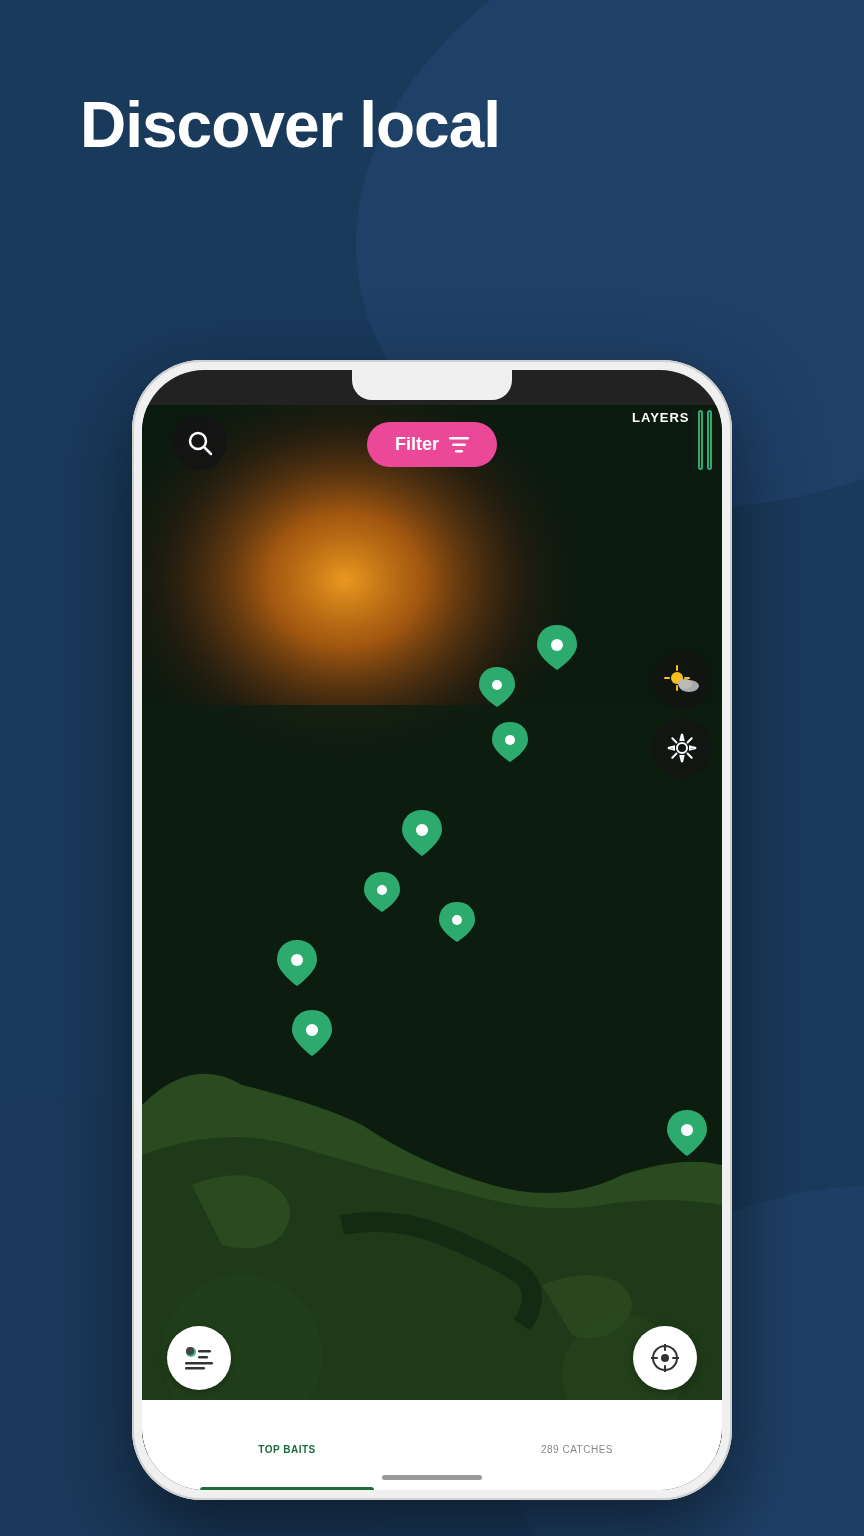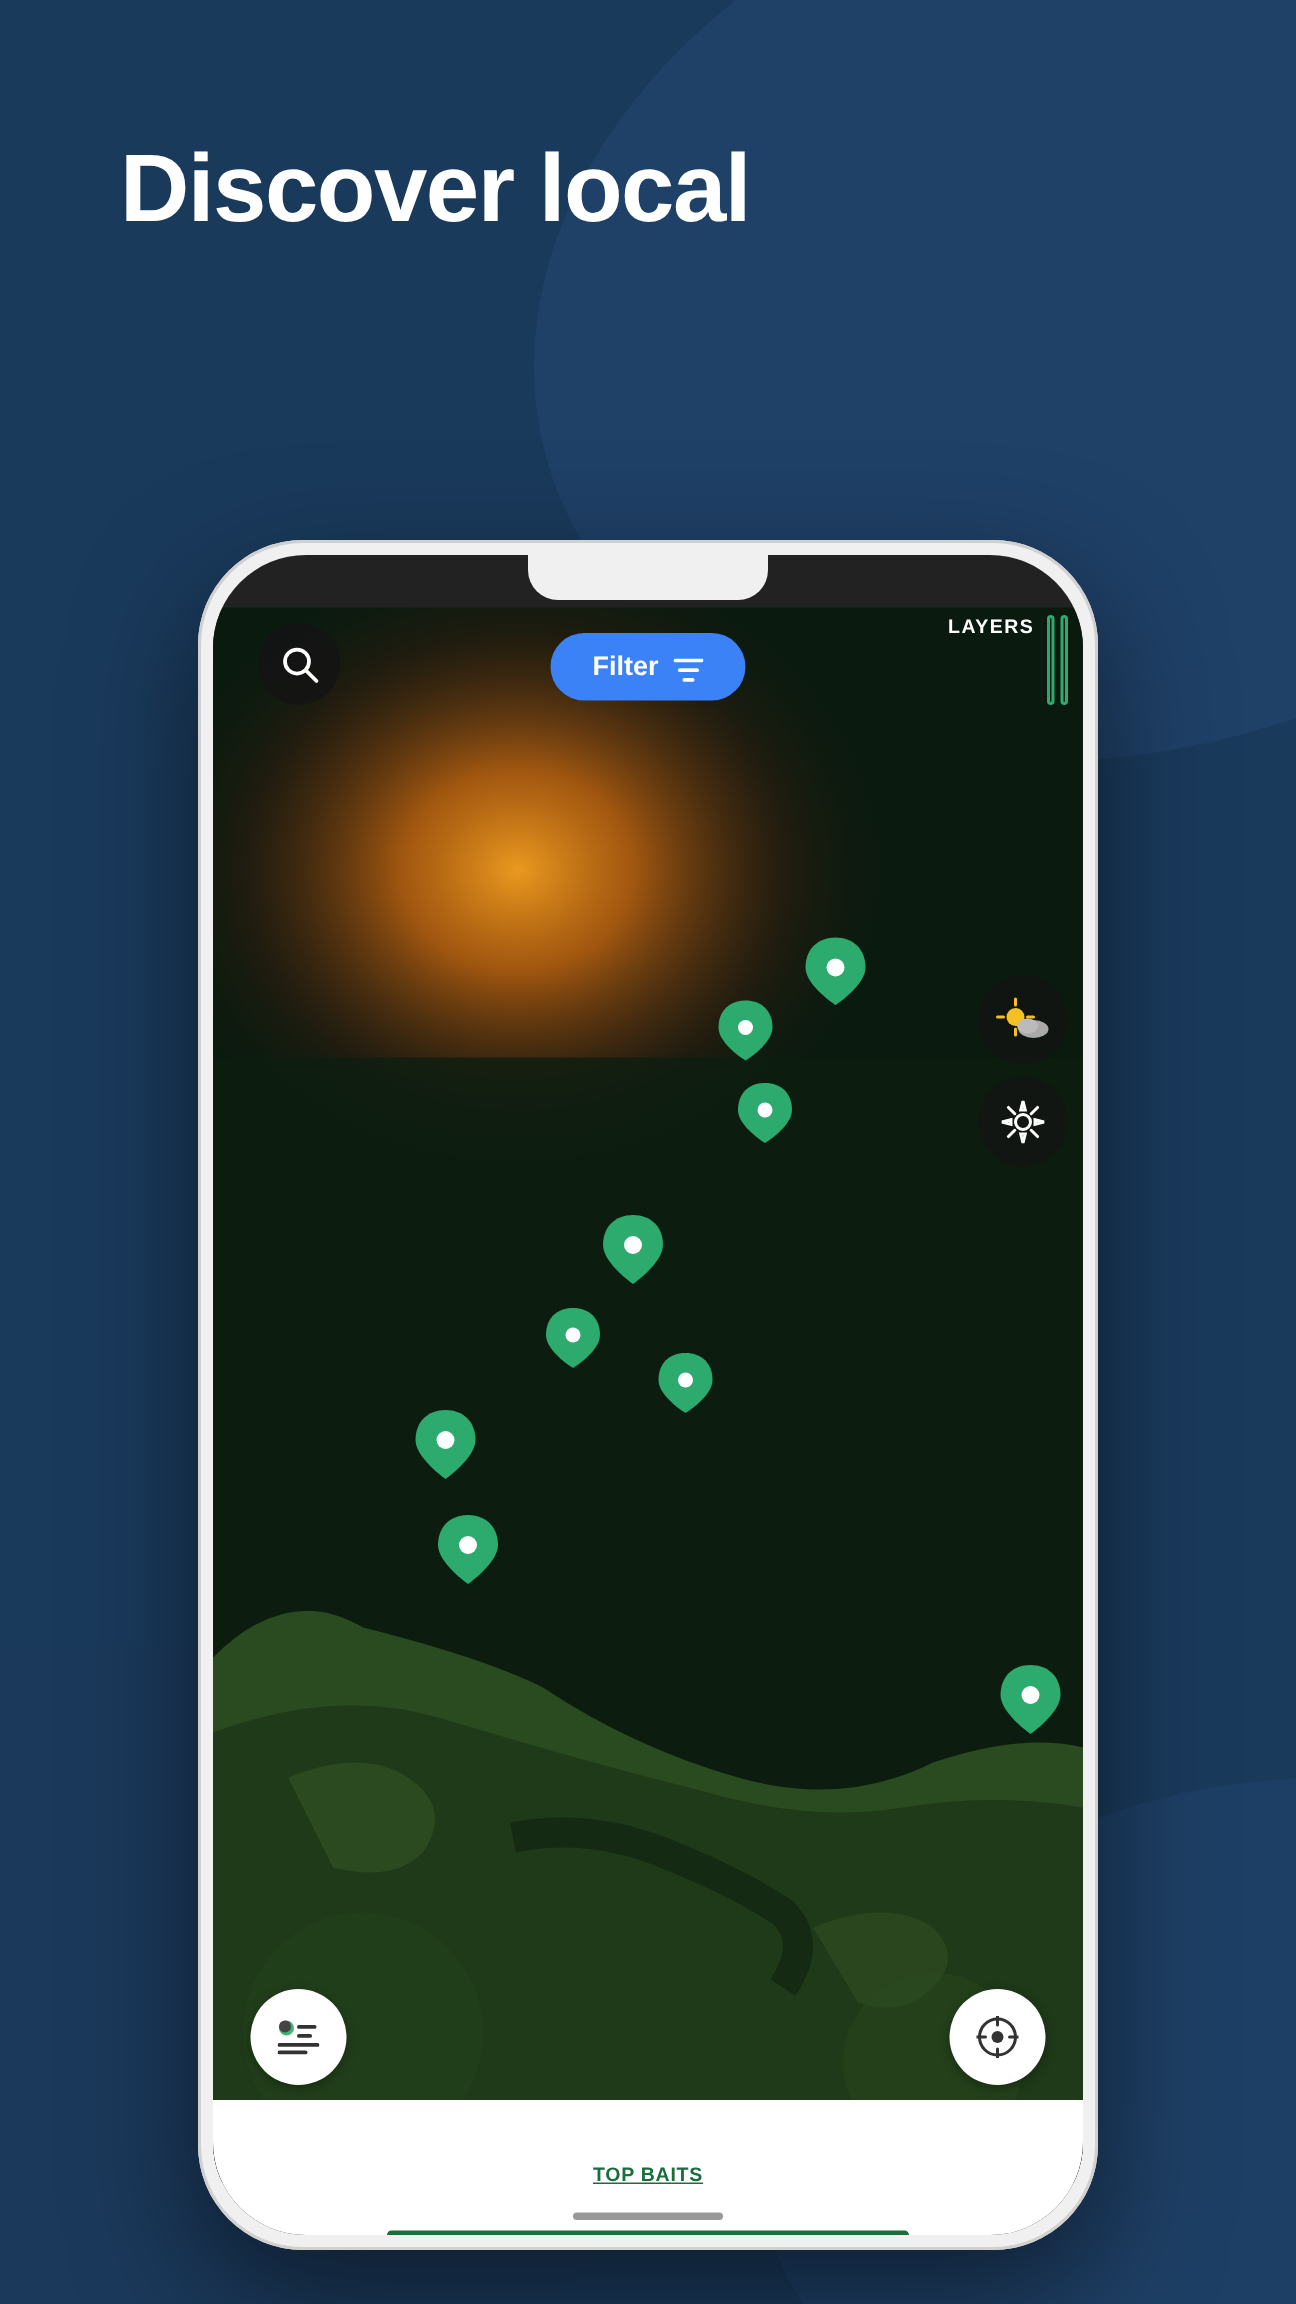--- a/index.html
+++ b/index.html
@@ -87,30 +87,30 @@
       bottom: 0;
       overflow: hidden;
     }
 
     
     .filter-btn {
       position: absolute;
       top: 52px;
       left: 50%;
       transform: translateX(-50%);
-      background: #3b82f6;
+      background: #ec4899;
       color: white;
       border: none;
       border-radius: 30px;
       padding: 12px 28px;
       font-size: 18px;
       font-weight: 600;
       cursor: pointer;
       display: flex;
-      align-items: flex-end;
+      align-items: center;
       gap: 10px;
       z-index: 20;
     }
 
     
     .search-btn {
       position: absolute;
       top: 45px;
       left: 30px;
       width: 55px;
@@ -217,25 +217,24 @@
       position: absolute;
       bottom: 0;
       left: 20%;
       right: 20%;
       height: 3px;
       background: #1a6e3c;
       border-radius: 3px 3px 0 0;
     }
 
     .tab-label {
-      font-size: 13px;
+      font-size: 10px;
       color: #888;
       font-weight: 500;
       letter-spacing: 0.5px;
-      text-decoration: underline;
     }
 
     
     .bottom-controls {
       position: absolute;
       bottom: 100px;
       left: 0; right: 0;
       display: flex;
       justify-content: space-between;
       padding: 0 25px;
@@ -467,20 +466,23 @@
               <line x1="22" y1="14" x2="28" y2="14" stroke="#333" stroke-width="2" stroke-linecap="round"></line>
             </svg>
           </button>
         </div>
 
         
         <div class="bottom-bar">
           <div class="bottom-tab active">
             <span class="tab-label">TOP BAITS</span>
           </div>
+          <div class="bottom-tab">
+            <span class="tab-label">289 CATCHES</span>
+          </div>
         </div>
 
         
         <div class="home-indicator"></div>
 
       </div>
     </div>
   </div>
 </div>
 

